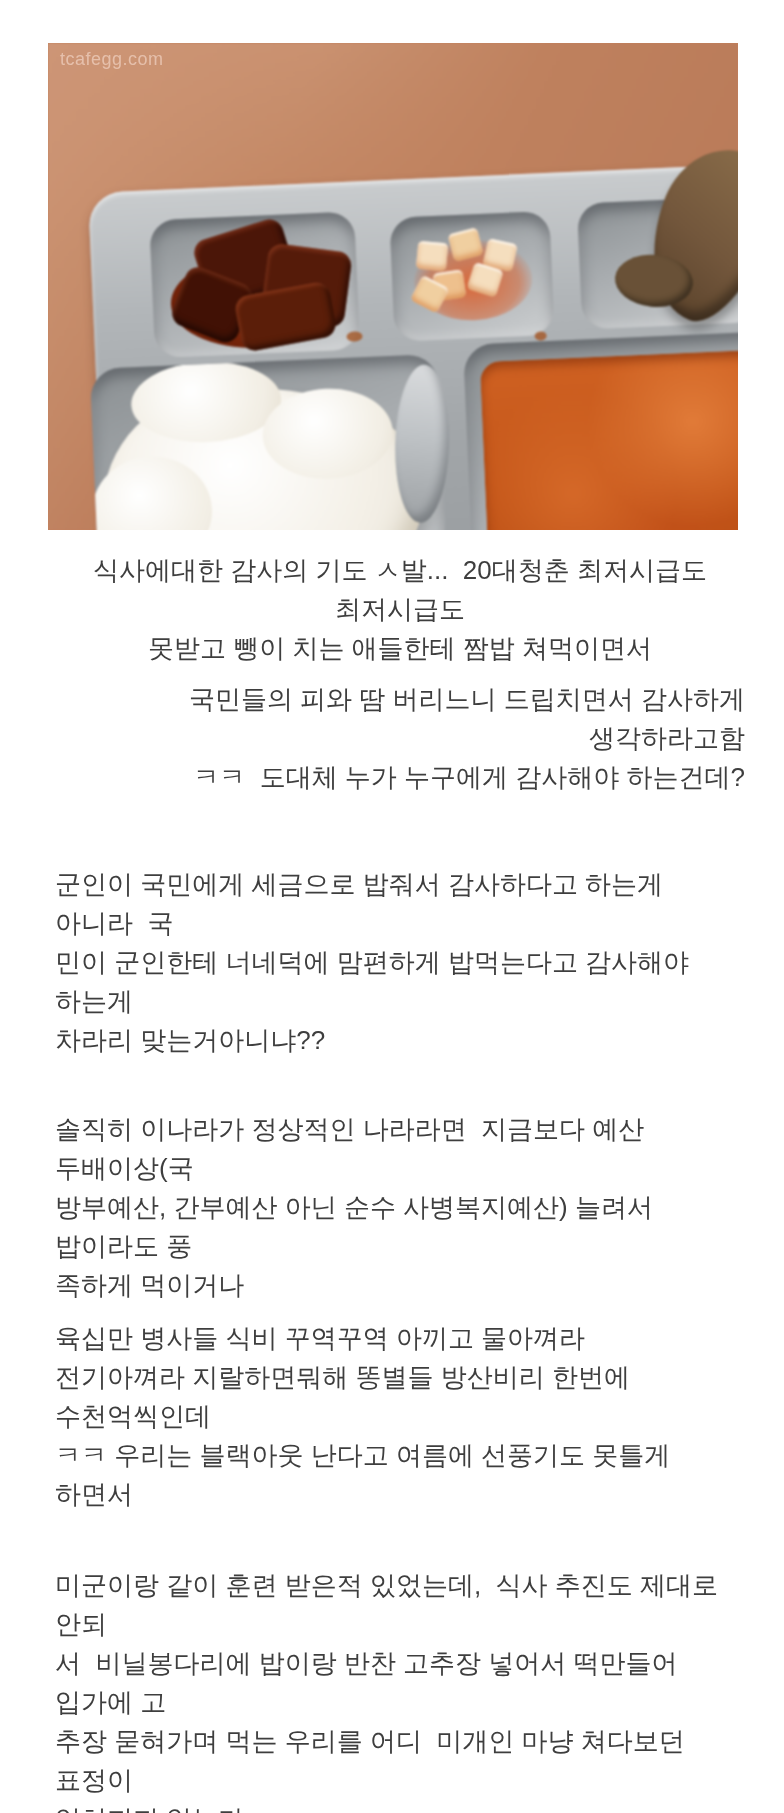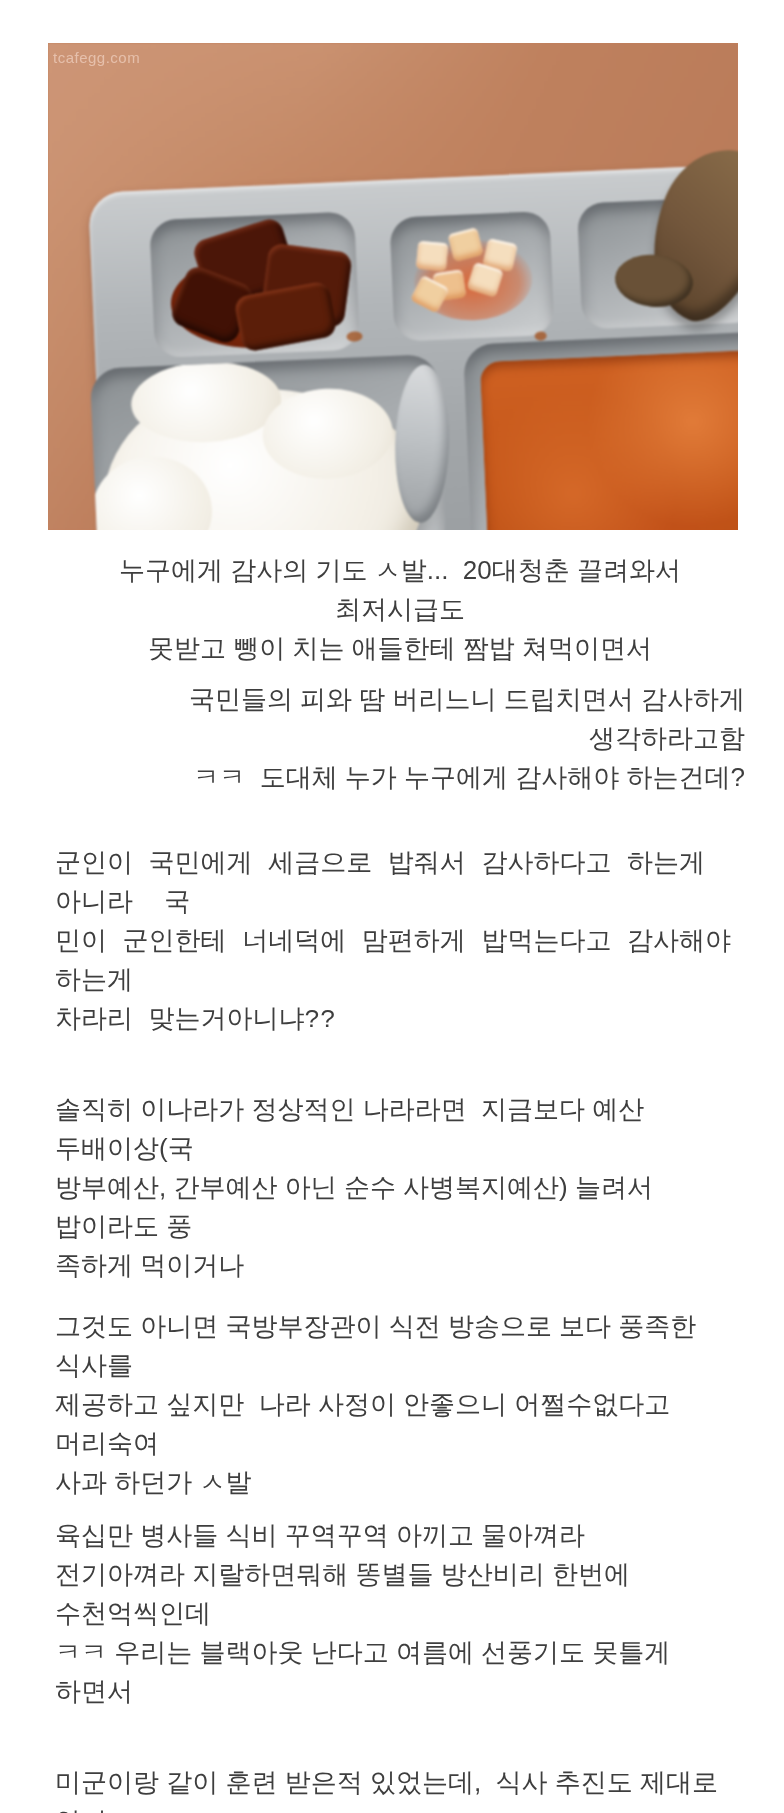--- a/index.html
+++ b/index.html
@@ -80,30 +80,30 @@
     background:
       radial-gradient(circle at 72% 28%,rgba(232,125,55,.9) 0%,rgba(232,125,55,0) 38%),
       radial-gradient(circle at 30% 55%,rgba(222,108,40,.8) 0%,rgba(222,108,40,0) 42%),
       radial-gradient(circle at 55% 80%,rgba(200,80,22,.9) 0%,rgba(200,80,22,0) 45%),
       linear-gradient(180deg,#d4601e 0%,#c85414 55%,#bc4c10 100%);
     box-shadow:inset 0 6px 10px rgba(120,40,5,.55);}
   .drip{position:absolute;border-radius:50%;background:#a85520;opacity:.8;}
   .d1{left:252px;top:150px;width:16px;height:10px;}
   .d2{left:440px;top:158px;width:12px;height:9px;}
 
-  .watermark{position:absolute;left:5px;top:6px;font-size:15px;letter-spacing:.5px;
+  .watermark{position:absolute;left:12px;top:6px;font-size:18px;letter-spacing:.5px;
     color:rgba(252,228,216,.55);filter:blur(.4px);}
 
   
   .post-text{position:absolute;left:55px;top:530px;width:690px;padding-top:21px;
     font-size:26px;line-height:39px;color:#3e3e3e;}
   .para{margin:0;white-space:pre-wrap;word-break:keep-all;}
   .center{text-align:center;}
   .mt-p2{margin-top:12px;text-align:right;}
-  .mt-p3{margin-top:48px;font-family:Liberation Mono, monospace;}
+  .mt-p3{margin-top:68px;}
   .mt-p4{margin-top:50px;}
   .mt-p5{margin-top:22px;}
   .mt-p6{margin-top:14px;}
   .mt-p7{margin-top:52px;}
 </style>
 </head>
 <body>
 
 <div class="page">
 
@@ -154,33 +154,30 @@
         </div>
 
         <div class="drip d1"></div>
         <div class="drip d2"></div>
       </div>
     </div>
     <div class="watermark">tcafegg.com</div>
   </figure>
 
   <section class="post-text">
-    <p class="para center">누구에게 감사의 기도 ㅅ발...  20대청춘 끌려와서 최저시급도
+    <p class="para center">식사에대한 감사의 기도 ㅅ발...  20대청춘 최저시급도 최저시급도
 못받고 뺑이 치는 애들한테 짬밥 쳐먹이면서</p>
     <p class="para mt-p2">국민들의 피와 땀 버리느니 드립치면서 감사하게 생각하라고함
 ㅋㅋ  도대체 누가 누구에게 감사해야 하는건데?</p>
     <p class="para mt-p3">군인이 국민에게 세금으로 밥줘서 감사하다고 하는게 아니라  국
 민이 군인한테 너네덕에 맘편하게 밥먹는다고 감사해야 하는게
 차라리 맞는거아니냐??</p>
     <p class="para mt-p4">솔직히 이나라가 정상적인 나라라면  지금보다 예산 두배이상(국
 방부예산, 간부예산 아닌 순수 사병복지예산) 늘려서 밥이라도 풍
 족하게 먹이거나</p>
-    <p class="para mt-p5">그것도 아니면 국방부장관이 식전 방송으로 보다 풍족한 식사를
-제공하고 싶지만  나라 사정이 안좋으니 어쩔수없다고 머리숙여
-사과 하던가 ㅅ발</p>
     <p class="para mt-p6">육십만 병사들 식비 꾸역꾸역 아끼고 물아껴라
 전기아껴라 지랄하면뭐해 똥별들 방산비리 한번에 수천억씩인데
 ㅋㅋ 우리는 블랙아웃 난다고 여름에 선풍기도 못틀게 하면서</p>
     <p class="para mt-p7">미군이랑 같이 훈련 받은적 있었는데,  식사 추진도 제대로 안되
 서  비닐봉다리에 밥이랑 반찬 고추장 넣어서 떡만들어 입가에 고
 추장 묻혀가며 먹는 우리를 어디  미개인 마냥 쳐다보던 표정이
 잊혀지지 않는다.</p>
 
   </section>
 

